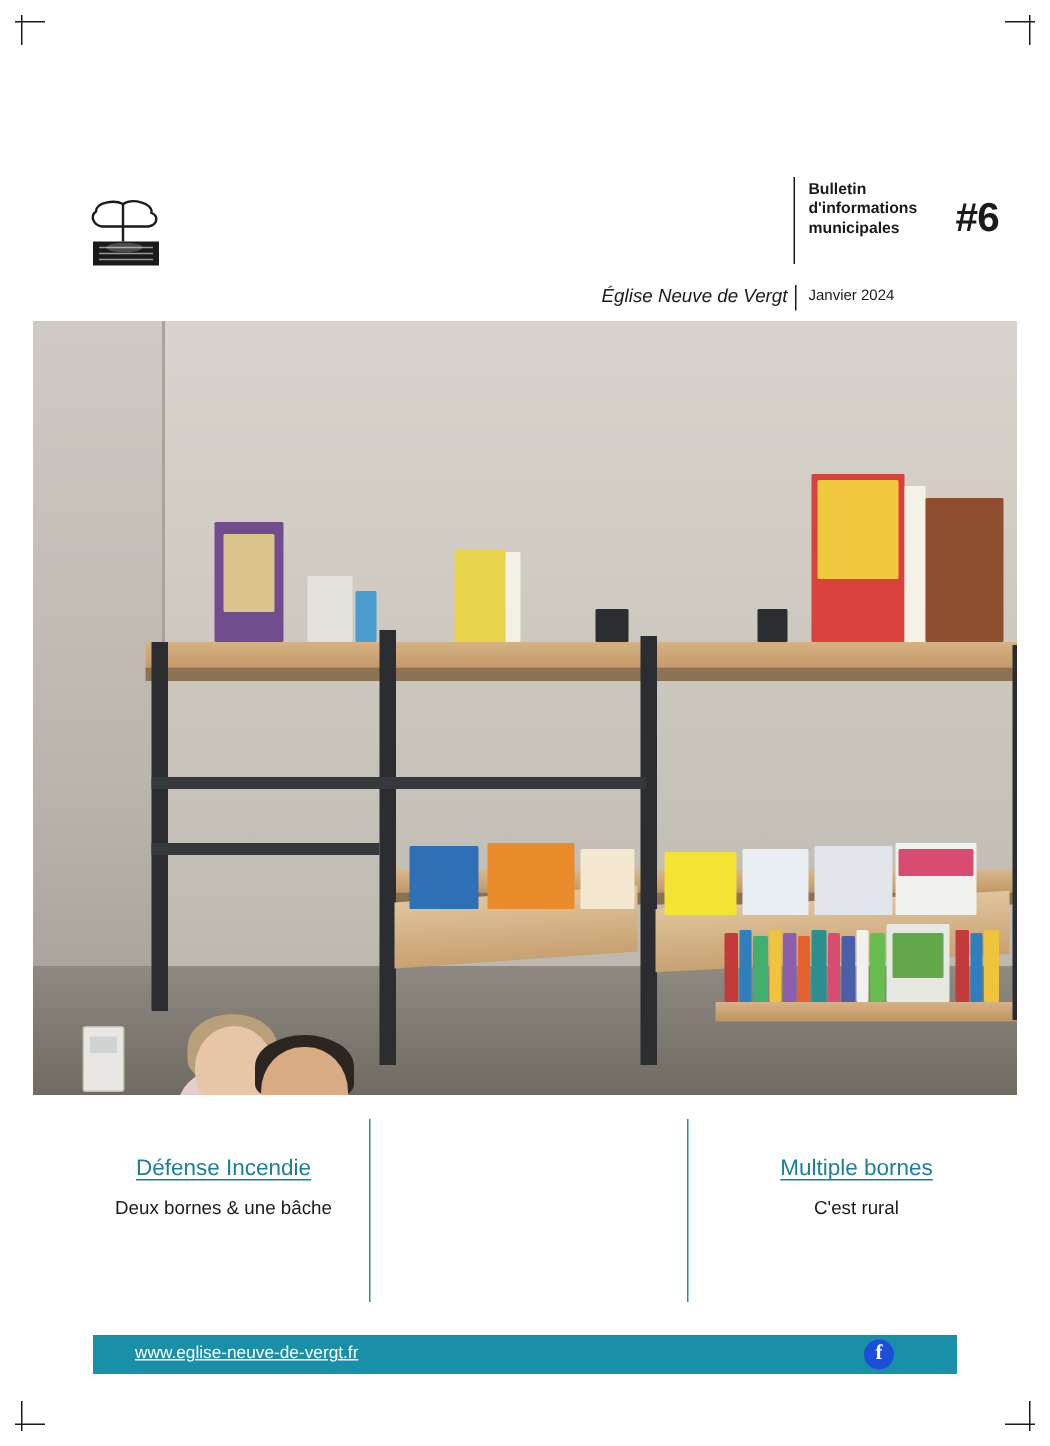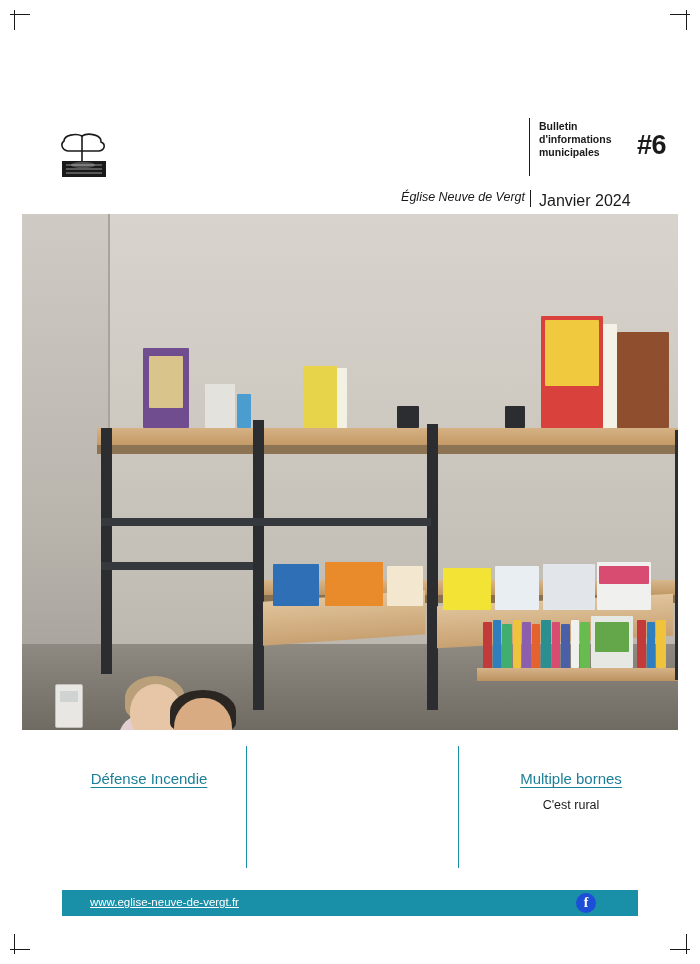--- a/index.html
+++ b/index.html
@@ -96,21 +96,21 @@
     top: 132px;
     width: 1px;
     height: 17px;
     background: #1a1a1a;
   }
 
   .date {
     position: absolute;
     left: 477px;
     top: 134px;
-    font-size: 16px;
+    font-size: 10px;
     color: #1a1a1a;
   }
 
   
   .logo {
     position: absolute;
     left: 56px;
     top: 131px;
     width: 56px;
     height: 48px;
@@ -410,20 +410,21 @@
     <div class="kid-girl-head"></div>
 
     <div class="kid-boy-hair"></div>
     <div class="kid-boy-head"></div>
 
   </div>
 
   <div class="teasers">
     <div class="tz" style="left:22px;">
       <div class="tz-title">Défense Incendie</div>
+      <div class="tz-sub">Deux bornes &amp; une bâche</div>
     </div>
     <div class="tz-div" style="left:224px;"></div>
 
     <div class="tz-div" style="left:436px;"></div>
 
     <div class="tz" style="left:444px;">
       <div class="tz-title">Multiple bornes</div>
       <div class="tz-sub">C'est rural</div>
     </div>
   </div>

